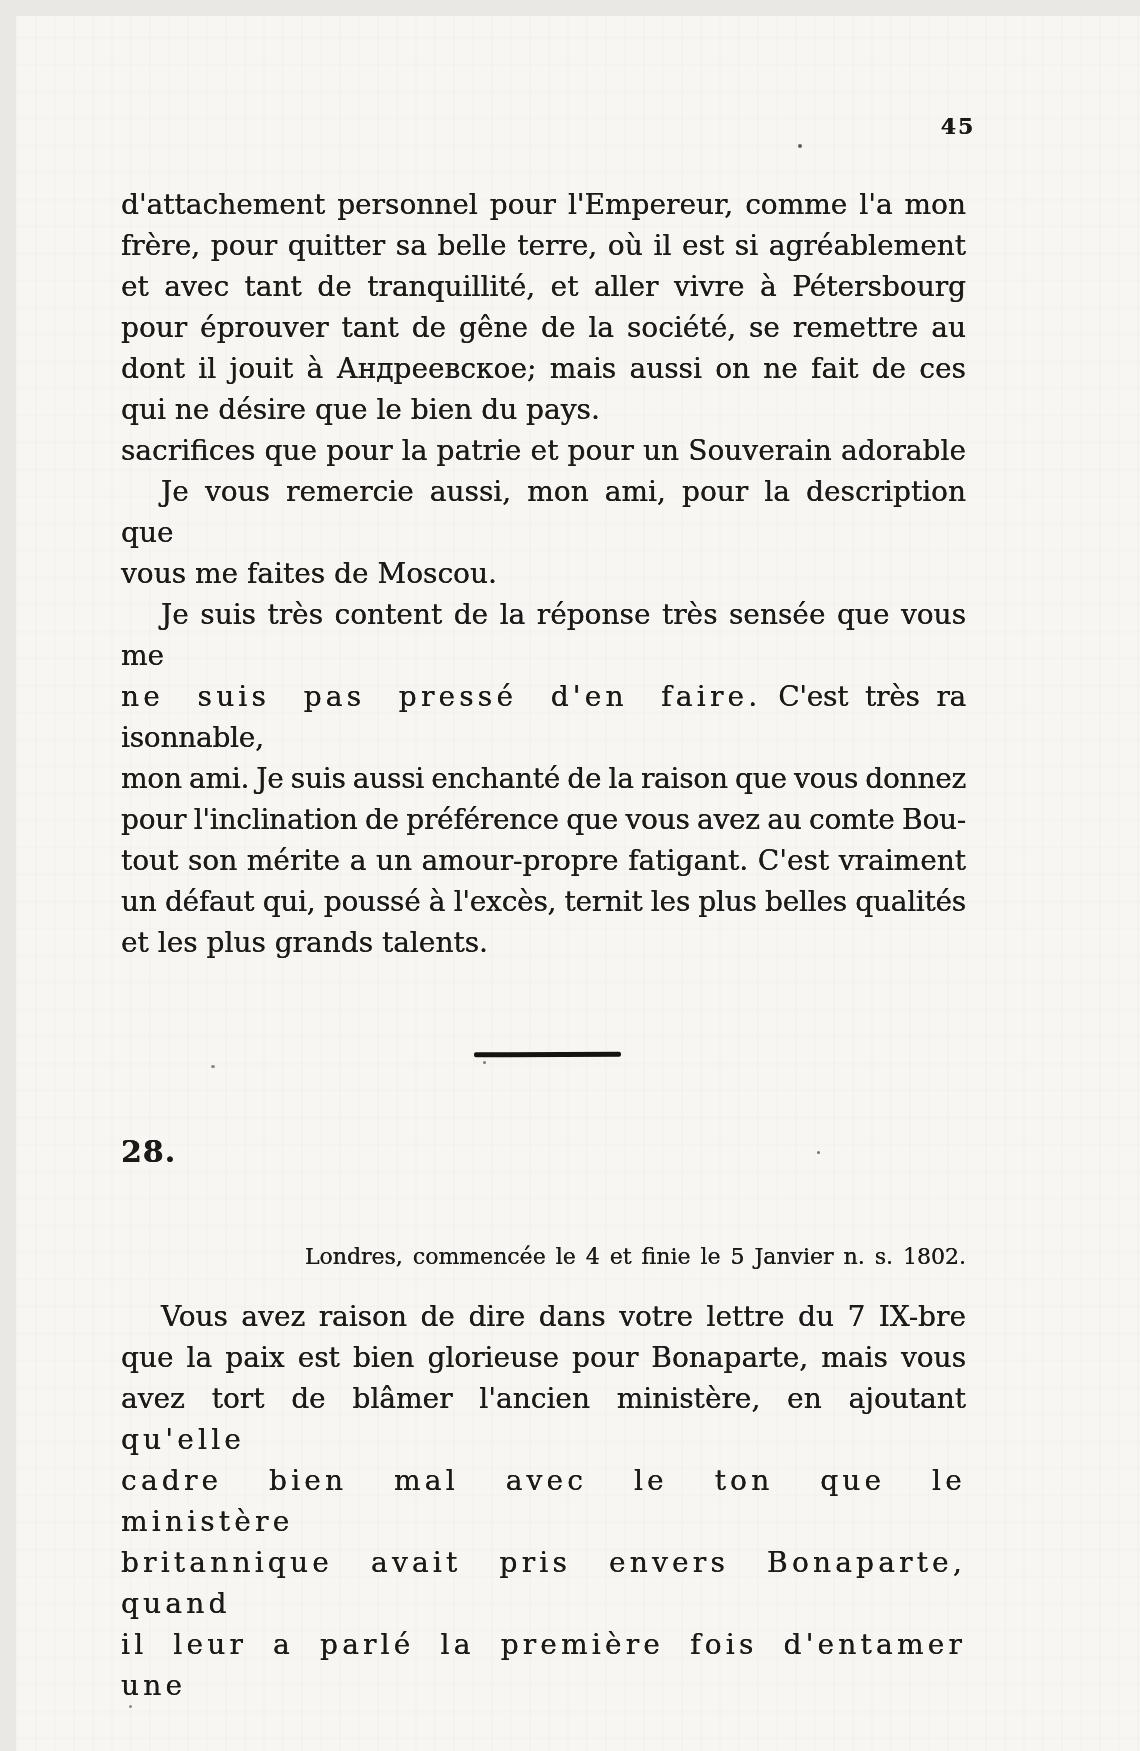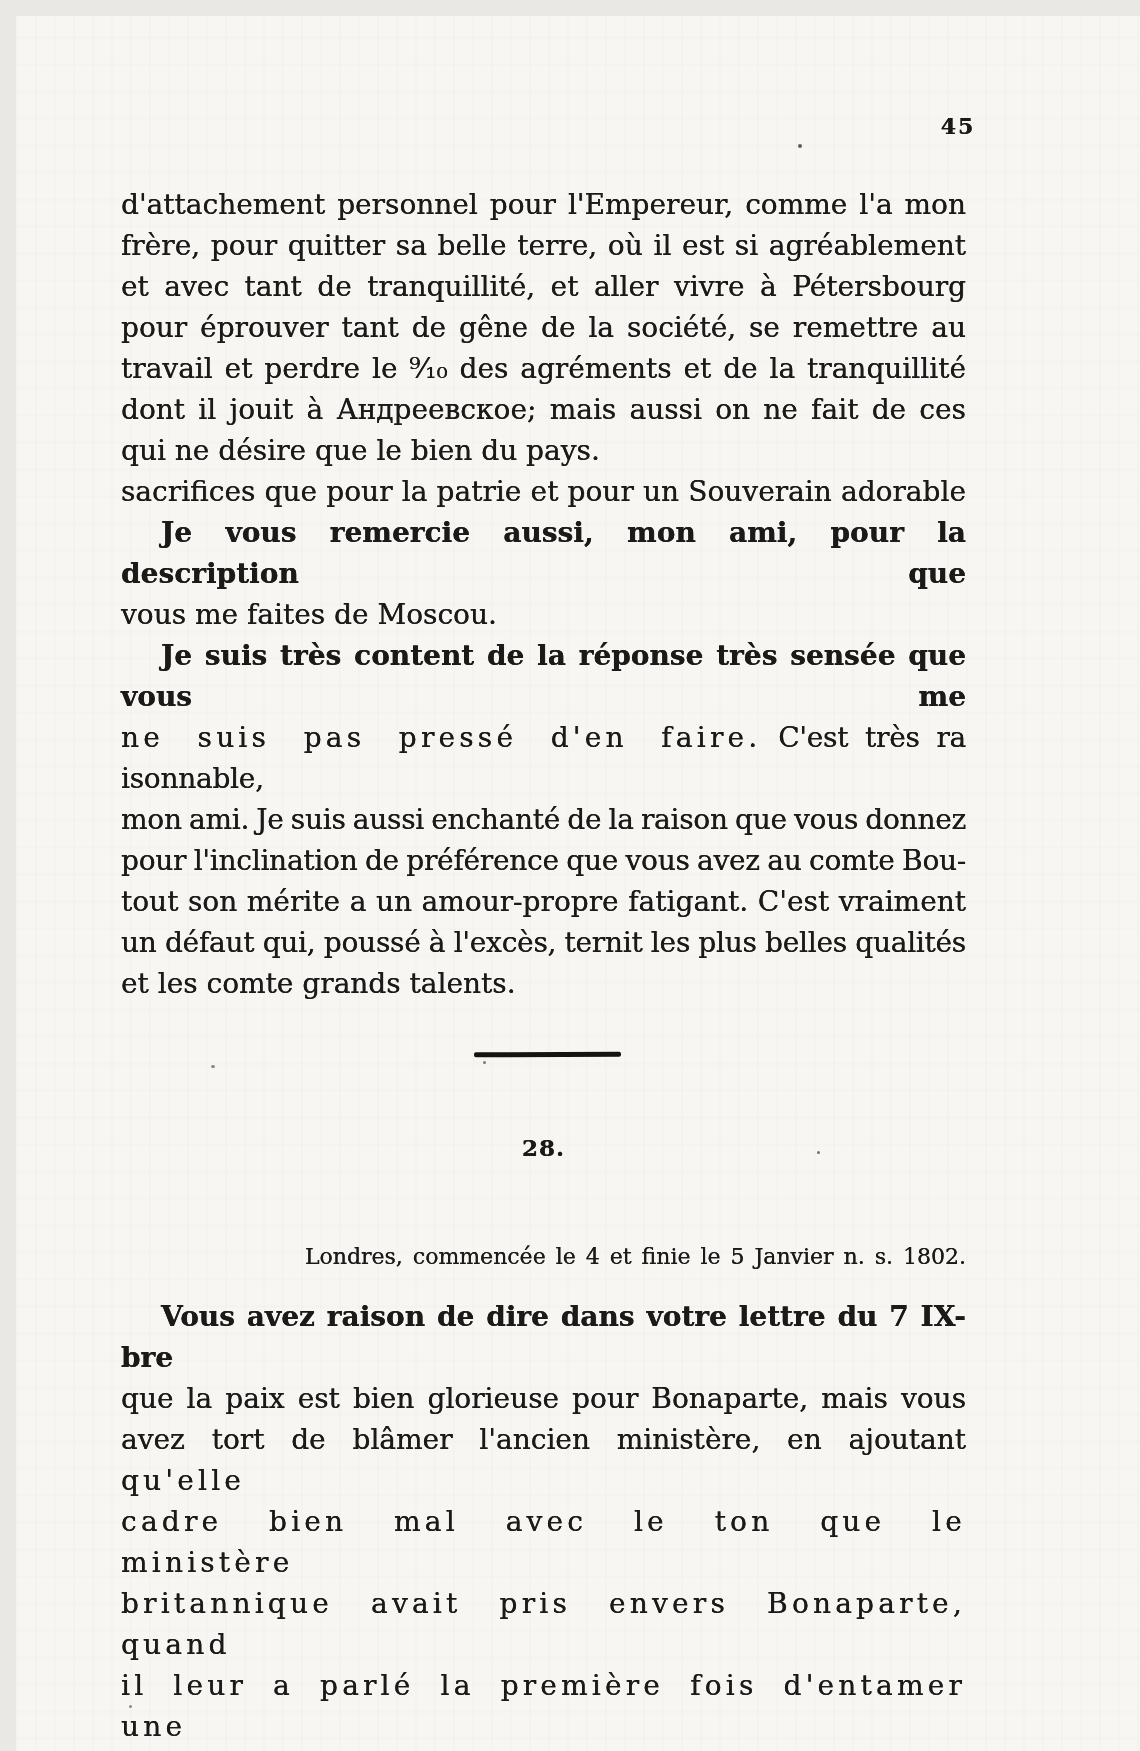--- a/index.html
+++ b/index.html
@@ -19,30 +19,30 @@
   .pagenum{
     position:absolute; left:922px; top:97px; width:40px;
     font-size:22px; font-weight:bold; letter-spacing:2px; text-align:center;
   }
   .bodytext{
     position:absolute; left:105px; top:168px; width:845px;
     font-size:28px; line-height:41px;
   }
   .line{ text-align:justify; text-align-last:justify; white-space:normal; }
   .line.end{ text-align-last:left; }
-  .line.first{ text-indent:40px;font-weight:bold; }
+  .line.first{ text-indent:40px; }
   .line.tight{ word-spacing:-2.5px; letter-spacing:-0.25px; }
   .sp{ letter-spacing:0.15em; word-spacing:0.35em; }
   .divider{
     position:absolute; left:458px; top:1036px; width:147px; height:5px;
     background:#17140f; border-radius:2px; transform:rotate(-0.25deg);
   }
   .section-num{
     position:absolute; left:105px; top:1118px; width:845px;
-    text-align:center; font-size:23px; font-weight:bold; letter-spacing:1px;
+    font-size:30px; font-weight:bold; letter-spacing:1px;
   }
   .dateline{
     position:absolute; left:105px; top:1226px; width:845px;
     text-align:right; font-size:22px; line-height:30px; word-spacing:3px;
   }
   .lettertext{
     position:absolute; left:105px; top:1280px; width:845px;
     font-size:28px; line-height:41px;
   }
   .speck{ position:absolute; background:#3b3733; border-radius:50%; }
@@ -56,33 +56,32 @@
 <body>
 
 <div class="page">
   <div class="pagenum txt">45</div>
 
   <div class="bodytext txt" id="bodyText">
       <div class="line"><span>d'attachement personnel pour l'Empereur, comme l'a mon</span></div>
       <div class="line"><span>frère, pour quitter sa belle terre, où il est si agréablement</span></div>
       <div class="line"><span>et avec tant de tranquillité, et aller vivre à Pétersbourg</span></div>
       <div class="line"><span>pour éprouver tant de gêne de la société, se remettre au</span></div>
-      <div class="line"><span>travail et perdre le ⁹⁄₁₀ des agréments et de la tranquillité</span></div>
       <div class="line"><span>dont il jouit à Андреевское; mais aussi on ne fait de ces</span></div>
       <div class="line end"><span>qui ne désire que le bien du pays.</span></div>
       <div class="line"><span>sacrifices que pour la patrie et pour un Souverain adorable</span></div>
       <div class="line first"><span>Je vous remercie aussi, mon ami, pour la description que</span></div>
       <div class="line end"><span>vous me faites de Moscou.</span></div>
       <div class="line first"><span>Je suis très content de la réponse très sensée que vous me</span></div>
       <div class="line tight"><span class="sp">ne suis pas pressé d'en faire.</span><span> C'est très ra isonnable,</span></div>
       <div class="line tight"><span>mon ami. Je suis aussi enchanté de la raison que vous donnez</span></div>
       <div class="line tight"><span>pour l'inclination de préférence que vous avez au comte Bou-</span></div>
       <div class="line"><span>tout son mérite a un amour-propre fatigant. C'est vraiment</span></div>
       <div class="line tight"><span>un défaut qui, poussé à l'excès, ternit les plus belles qualités</span></div>
-      <div class="line end"><span>et les comte grands talents.</span></div>
+      <div class="line end"><span>et les plus grands talents.</span></div>
     </div>
 
   <div class="divider"></div>
 
   <div class="section-num txt">28.</div>
 
   <div class="dateline txt">Londres, commencée le 4 et finie le 5 Janvier n. s. 1802.</div>
 
   <div class="lettertext txt" id="letterText">
       <div class="line first"><span>Vous avez raison de dire dans votre lettre du 7 IX-bre</span></div>

